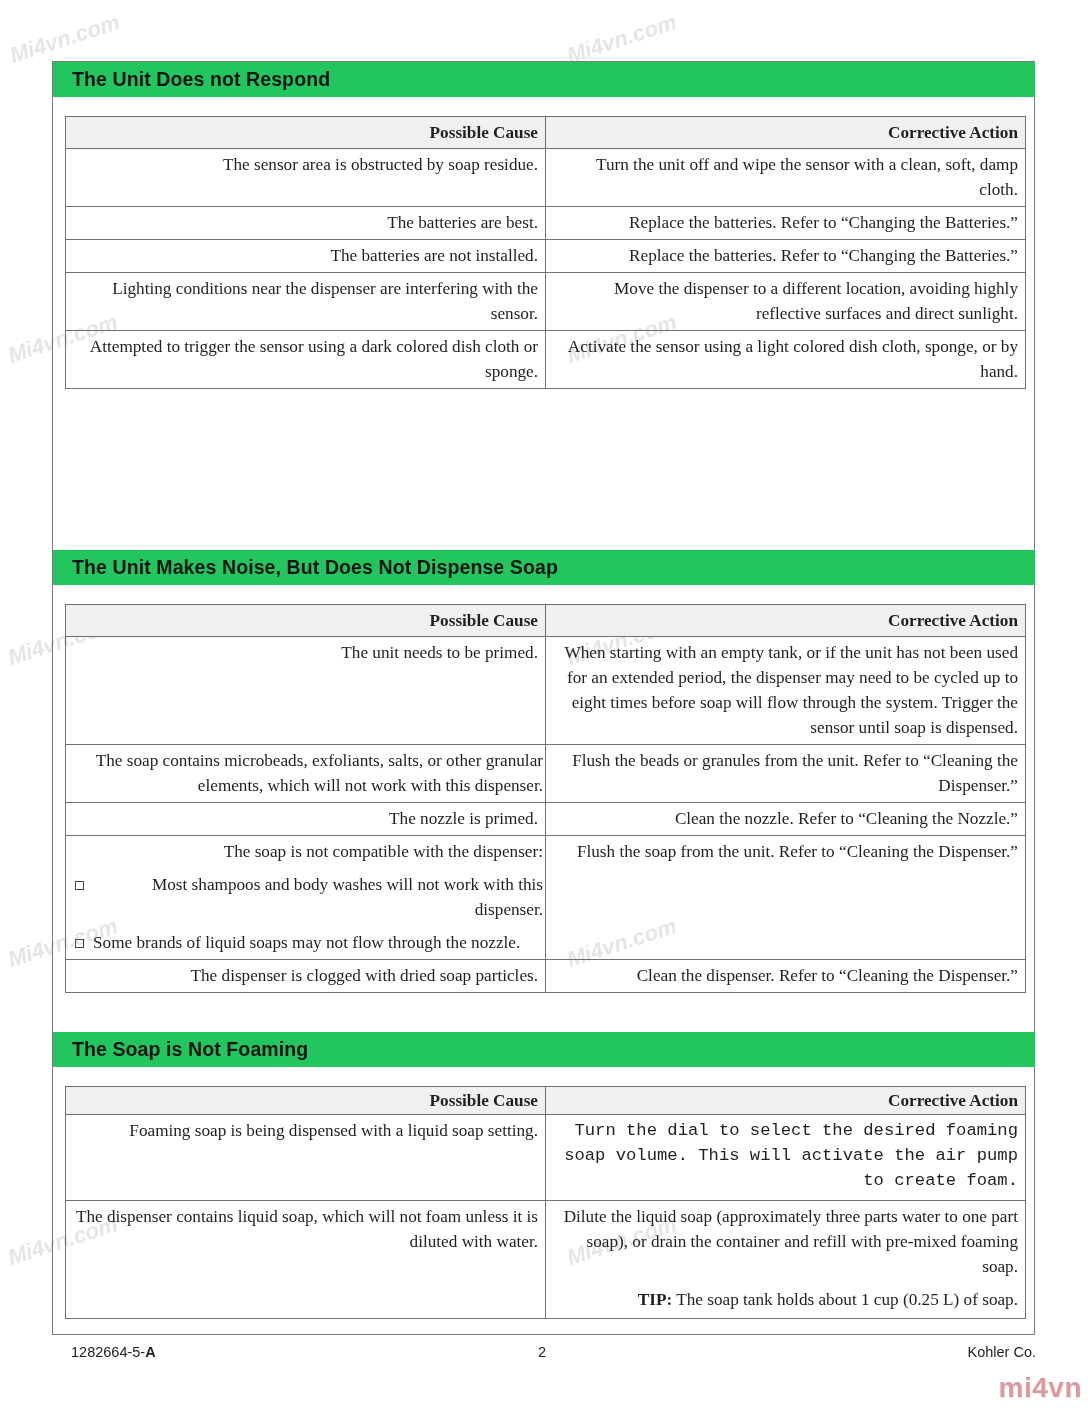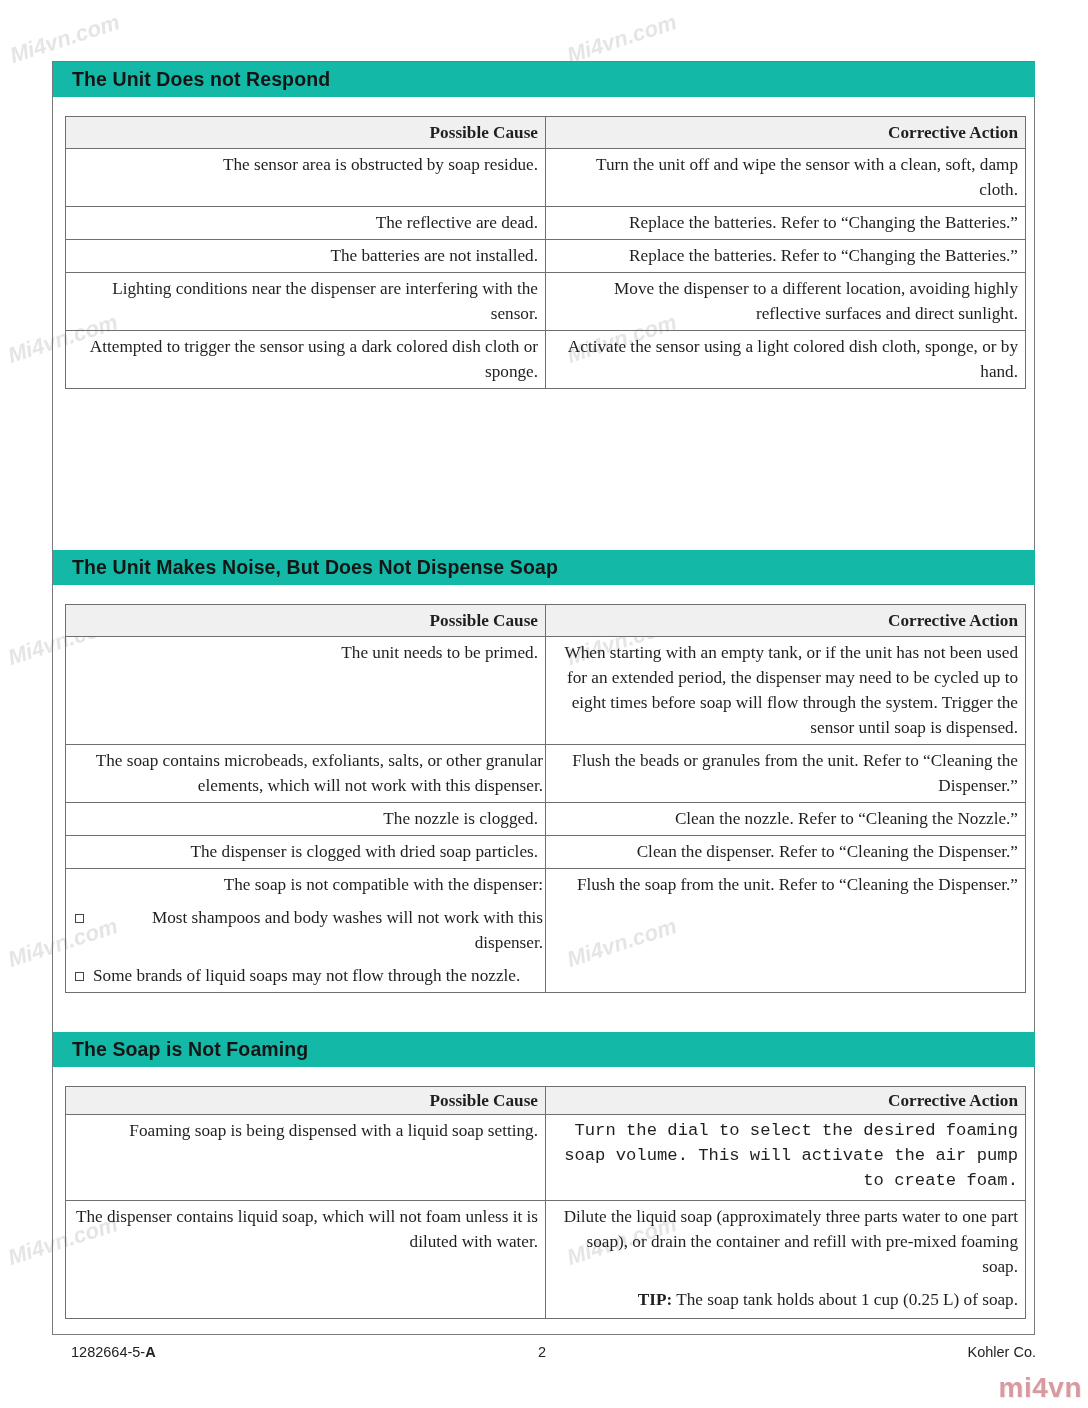--- a/index.html
+++ b/index.html
@@ -7,21 +7,21 @@
     width: 1088px; height: 1408px; position: relative; overflow: hidden;
     background: #ffffff; color: #1f1f1f;
     font-family: "Liberation Serif", "DejaVu Serif", serif;
   }
   .page-frame {
     position: absolute; left: 52px; top: 61px; width: 983px; height: 1274px;
     border: 1px solid #7a7a7a; box-sizing: border-box;
   }
   .section-band {
     position: absolute; left: 53px; width: 982px; height: 35px;
-    background: #14b8a6;
+    background: #22c55e;
   }
   .section-title {
     position: absolute; left: 19px; top: 6px;
     font-family: "Liberation Sans", "DejaVu Sans", sans-serif;
     font-weight: bold; font-size: 19.5px; color: #151515; letter-spacing: 0.1px;
   }
   table.ts {
     position: absolute; left: 65px; width: 960px;
     border-collapse: collapse; table-layout: fixed;
     font-size: 17.2px; line-height: 25px;
@@ -89,21 +89,21 @@
   <tbody>
       <tr>
     <th>Possible Cause</th>
     <th>Corrective Action</th>
   </tr>
   <tr>
     <td>The sensor area is obstructed by soap residue.</td>
     <td>Turn the unit off and wipe the sensor with a clean, soft, damp cloth.</td>
   </tr>
   <tr>
-    <td>The reflective are dead.</td>
+    <td>The batteries are best.</td>
     <td>Replace the batteries. Refer to “Changing the Batteries.”</td>
   </tr>
   <tr>
     <td>The batteries are not installed.</td>
     <td>Replace the batteries. Refer to “Changing the Batteries.”</td>
   </tr>
   <tr>
     <td>Lighting conditions near the dispenser are interfering with the sensor.</td>
     <td>Move the dispenser to a different location, avoiding highly reflective surfaces and direct sunlight.</td>
   </tr>
@@ -129,40 +129,40 @@
   </tr>
   <tr>
     <td>The unit needs to be primed.</td>
     <td>When starting with an empty tank, or if the unit has not been used for an extended period, the dispenser may need to be cycled up to eight times before soap will flow through the system. Trigger the sensor until soap is dispensed.</td>
   </tr>
   <tr>
     <td style="padding-right:2px;">The soap contains microbeads, exfoliants, salts, or other granular elements, which will not work with this dispenser.</td>
     <td>Flush the beads or granules from the unit. Refer to “Cleaning the Dispenser.”</td>
   </tr>
   <tr>
-    <td>The nozzle is clogged.</td>
+    <td>The nozzle is primed.</td>
     <td>Clean the nozzle. Refer to “Cleaning the Nozzle.”</td>
-  </tr>
-  <tr>
-    <td>The dispenser is clogged with dried soap particles.</td>
-    <td>Clean the dispenser. Refer to “Cleaning the Dispenser.”</td>
   </tr>
   <tr>
     <td style="padding-right:2px;">
       <div>The soap is not compatible with the dispenser:</div>
       <div class="bullet-line">
         <span class="bullet-box"></span>
         <span>Most shampoos and body washes will not work with this dispenser.</span>
       </div>
       <div class="bullet-line">
         <span class="bullet-box"></span>
         <span>Some brands of liquid soaps may not flow through the nozzle.</span>
       </div>
     </td>
     <td>Flush the soap from the unit. Refer to “Cleaning the Dispenser.”</td>
+  </tr>
+  <tr>
+    <td>The dispenser is clogged with dried soap particles.</td>
+    <td>Clean the dispenser. Refer to “Cleaning the Dispenser.”</td>
   </tr>
 </tbody>
   </table>
 
 <div class="section-band" style="top:1032px;">
   <div class="section-title">The Soap is Not Foaming</div>
 </div>
 <table class="ts" style="top:1086px;">
   <colgroup>
       <col class="c1">

